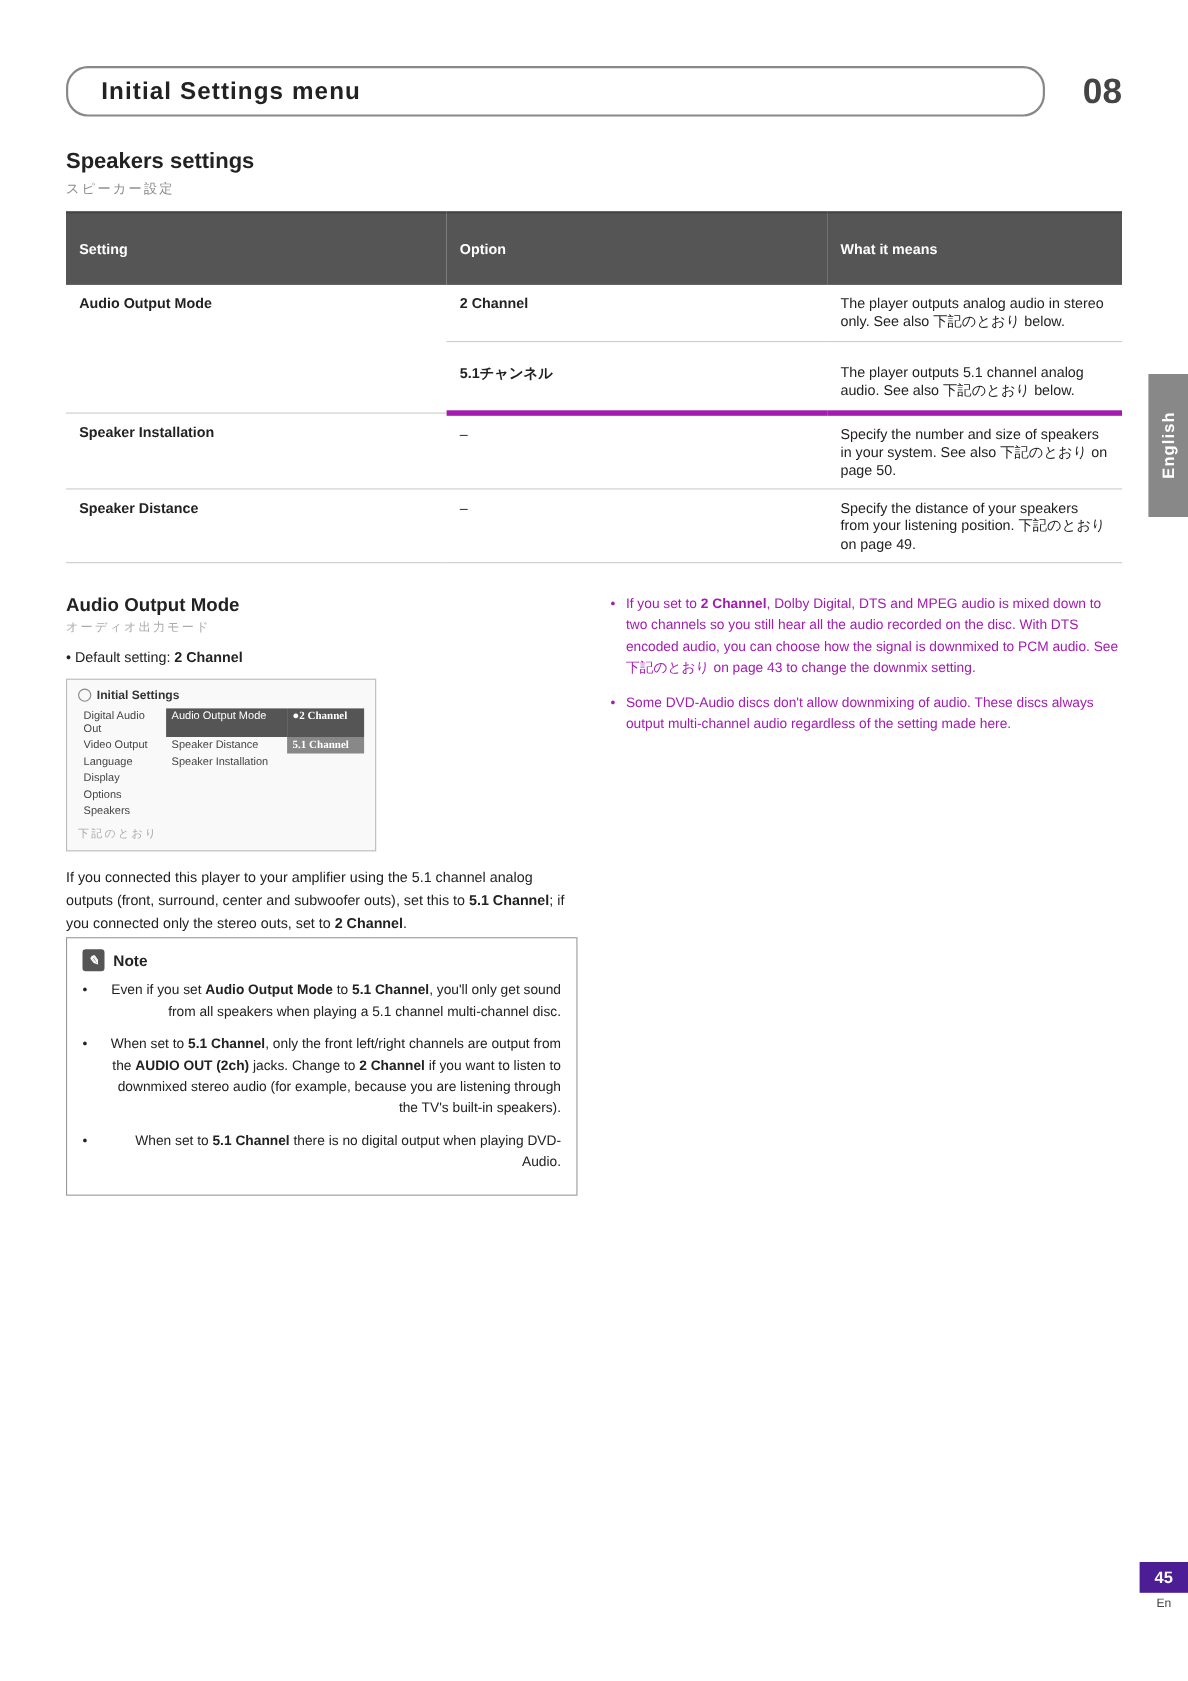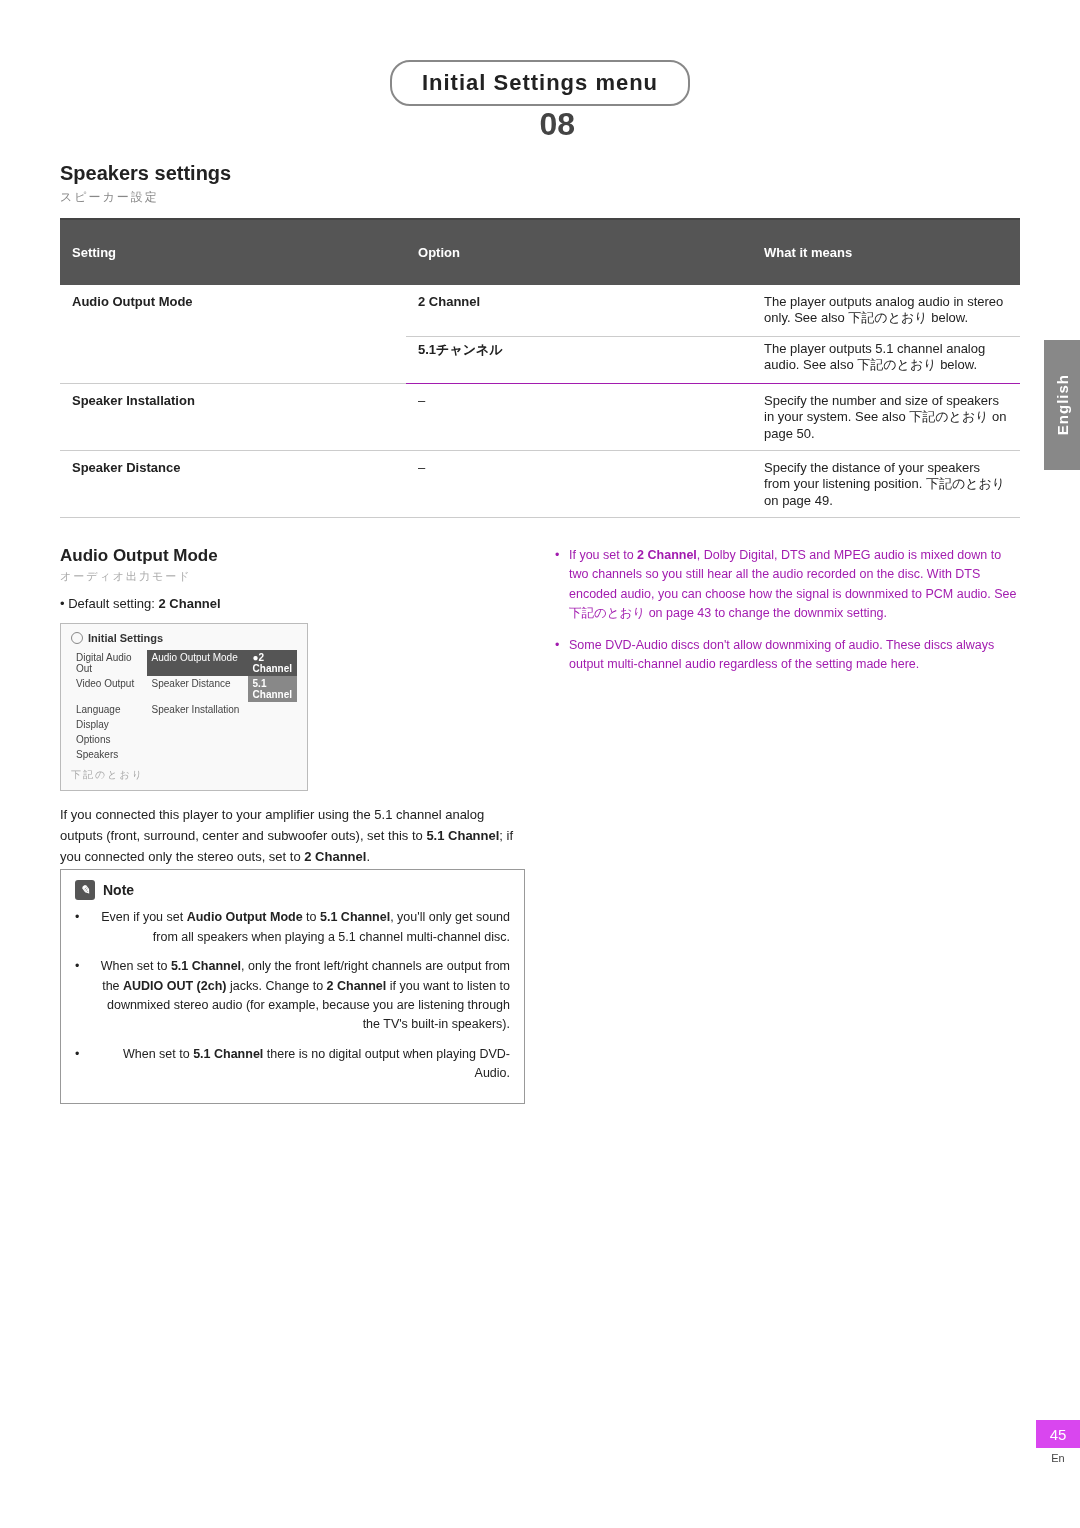--- a/index.html
+++ b/index.html
@@ -42,24 +42,24 @@
       letter-spacing: 1px;
     }
 
     
     .page-badge {
       position: absolute;
       right: 0;
       bottom: 80px;
       width: 44px;
       height: 28px;
-      background: #d946ef;
+      background: #4c1d95;
       color: white;
       font-size: 15px;
-      font-weight: normal;
+      font-weight: bold;
       display: flex;
       align-items: center;
       justify-content: center;
     }
     .page-badge-sub {
       position: absolute;
       right: 0;
       bottom: 60px;
       width: 44px;
       height: 20px;
@@ -68,22 +68,21 @@
       display: flex;
       align-items: center;
       justify-content: center;
     }
 
     
     .header-bar {
       display: flex;
       align-items: center;
       justify-content: space-between;
-      margin-bottom: 19px;
-      flex-direction: column;
+      margin-bottom: 30px;
     }
     .header-title-box {
       border: 2px solid #888;
       border-radius: 20px;
       padding: 8px 30px;
       font-size: 22px;
       font-weight: bold;
       letter-spacing: 1px;
       color: #222;
       flex: 1;
@@ -133,23 +132,23 @@
       font-size: 13px;
     }
     .settings-table tr td:first-child {
       font-weight: bold;
       width: 155px;
     }
     .settings-table tr td:nth-child(2) {
       width: 120px;
     }
     .settings-table .row-sub td {
-      padding-top: 4px;
+      padding-top: 20px;
       padding-bottom: 9px;
-      border-bottom: 1px solid #a21caf;
+      border-bottom: 5px solid #a21caf;
     }
 
     
     .two-col {
       display: flex;
       gap: 30px;
       margin-top: 10px;
     }
     .col-left {
       flex: 1;
@@ -176,21 +175,21 @@
     }
     .default-setting strong {
       font-weight: bold;
     }
 
     
     .screenshot-box {
       border: 1px solid #bbb;
       background: #f9f9f9;
       padding: 8px 10px;
-      width: 248px;
+      width: 282px;
       font-size: 10px;
       margin-bottom: 14px;
     }
     .screenshot-header {
       display: flex;
       align-items: center;
       gap: 5px;
       margin-bottom: 6px;
       font-size: 11px;
       font-weight: bold;
@@ -216,20 +215,21 @@
       width: 80px;
       color: #444;
     }
     .screenshot-table .col-option {
       width: 110px;
       color: #444;
     }
     .screenshot-table .col-value {
       color: #000;
       font-weight: bold;
+      font-family: Liberation Serif, serif;
     }
     .screenshot-table .highlighted {
       background: #555;
       color: white;
     }
     .screenshot-table .highlighted2 {
       background: #888;
       color: white;
     }
     .screenshot-chars {

